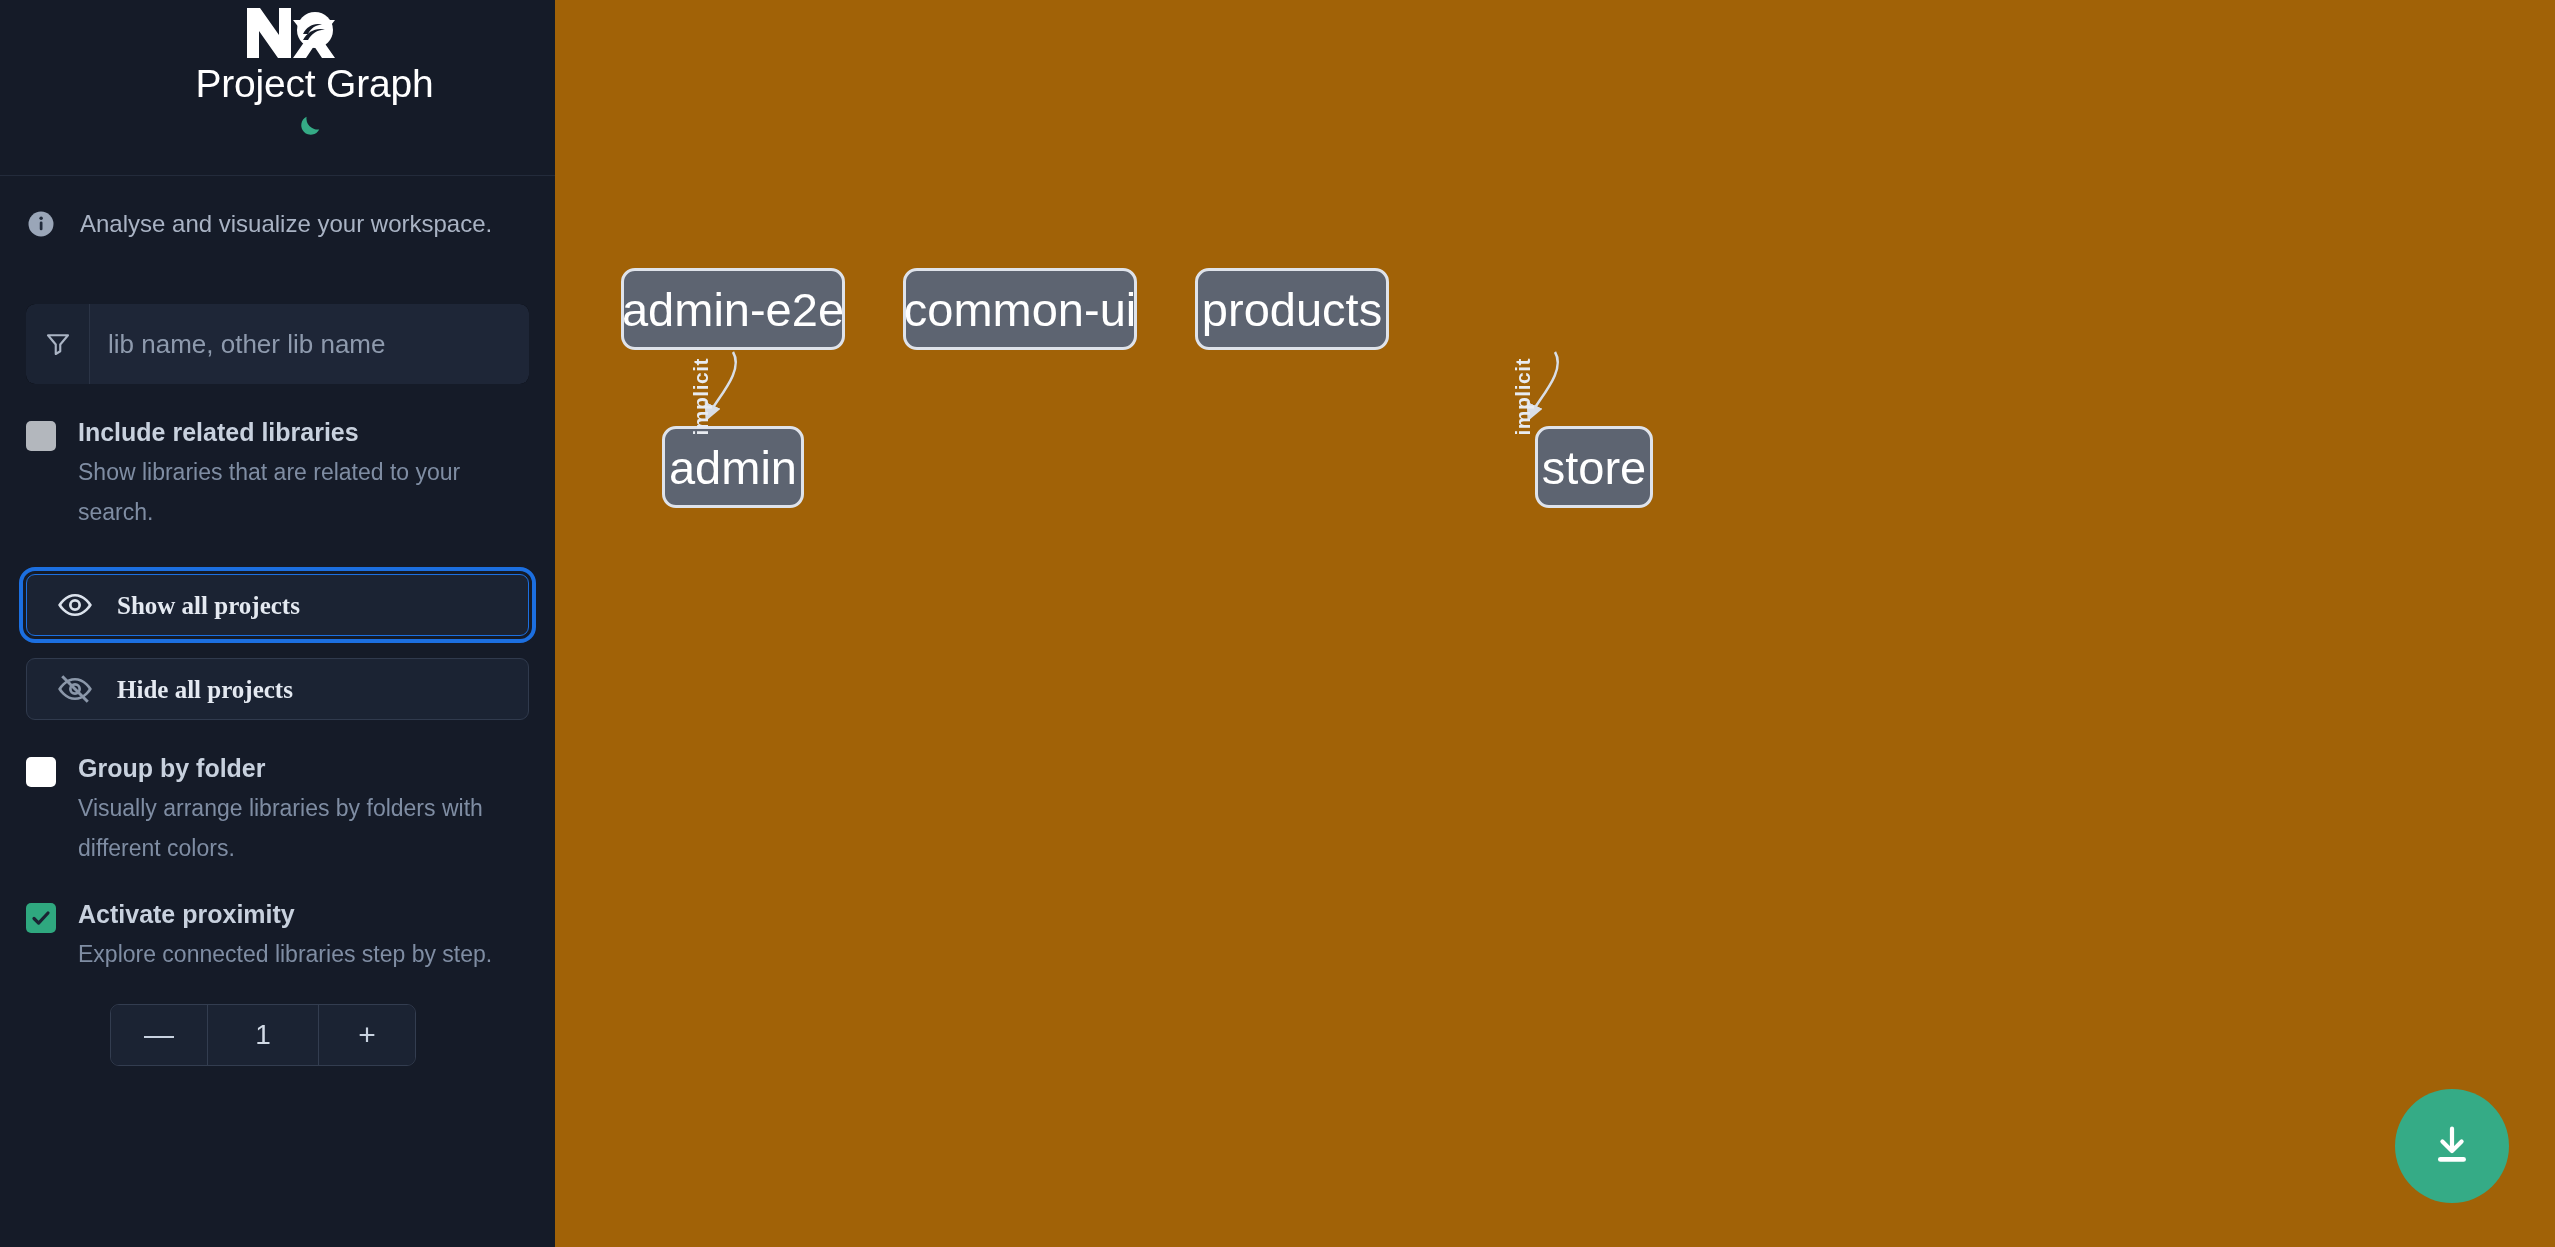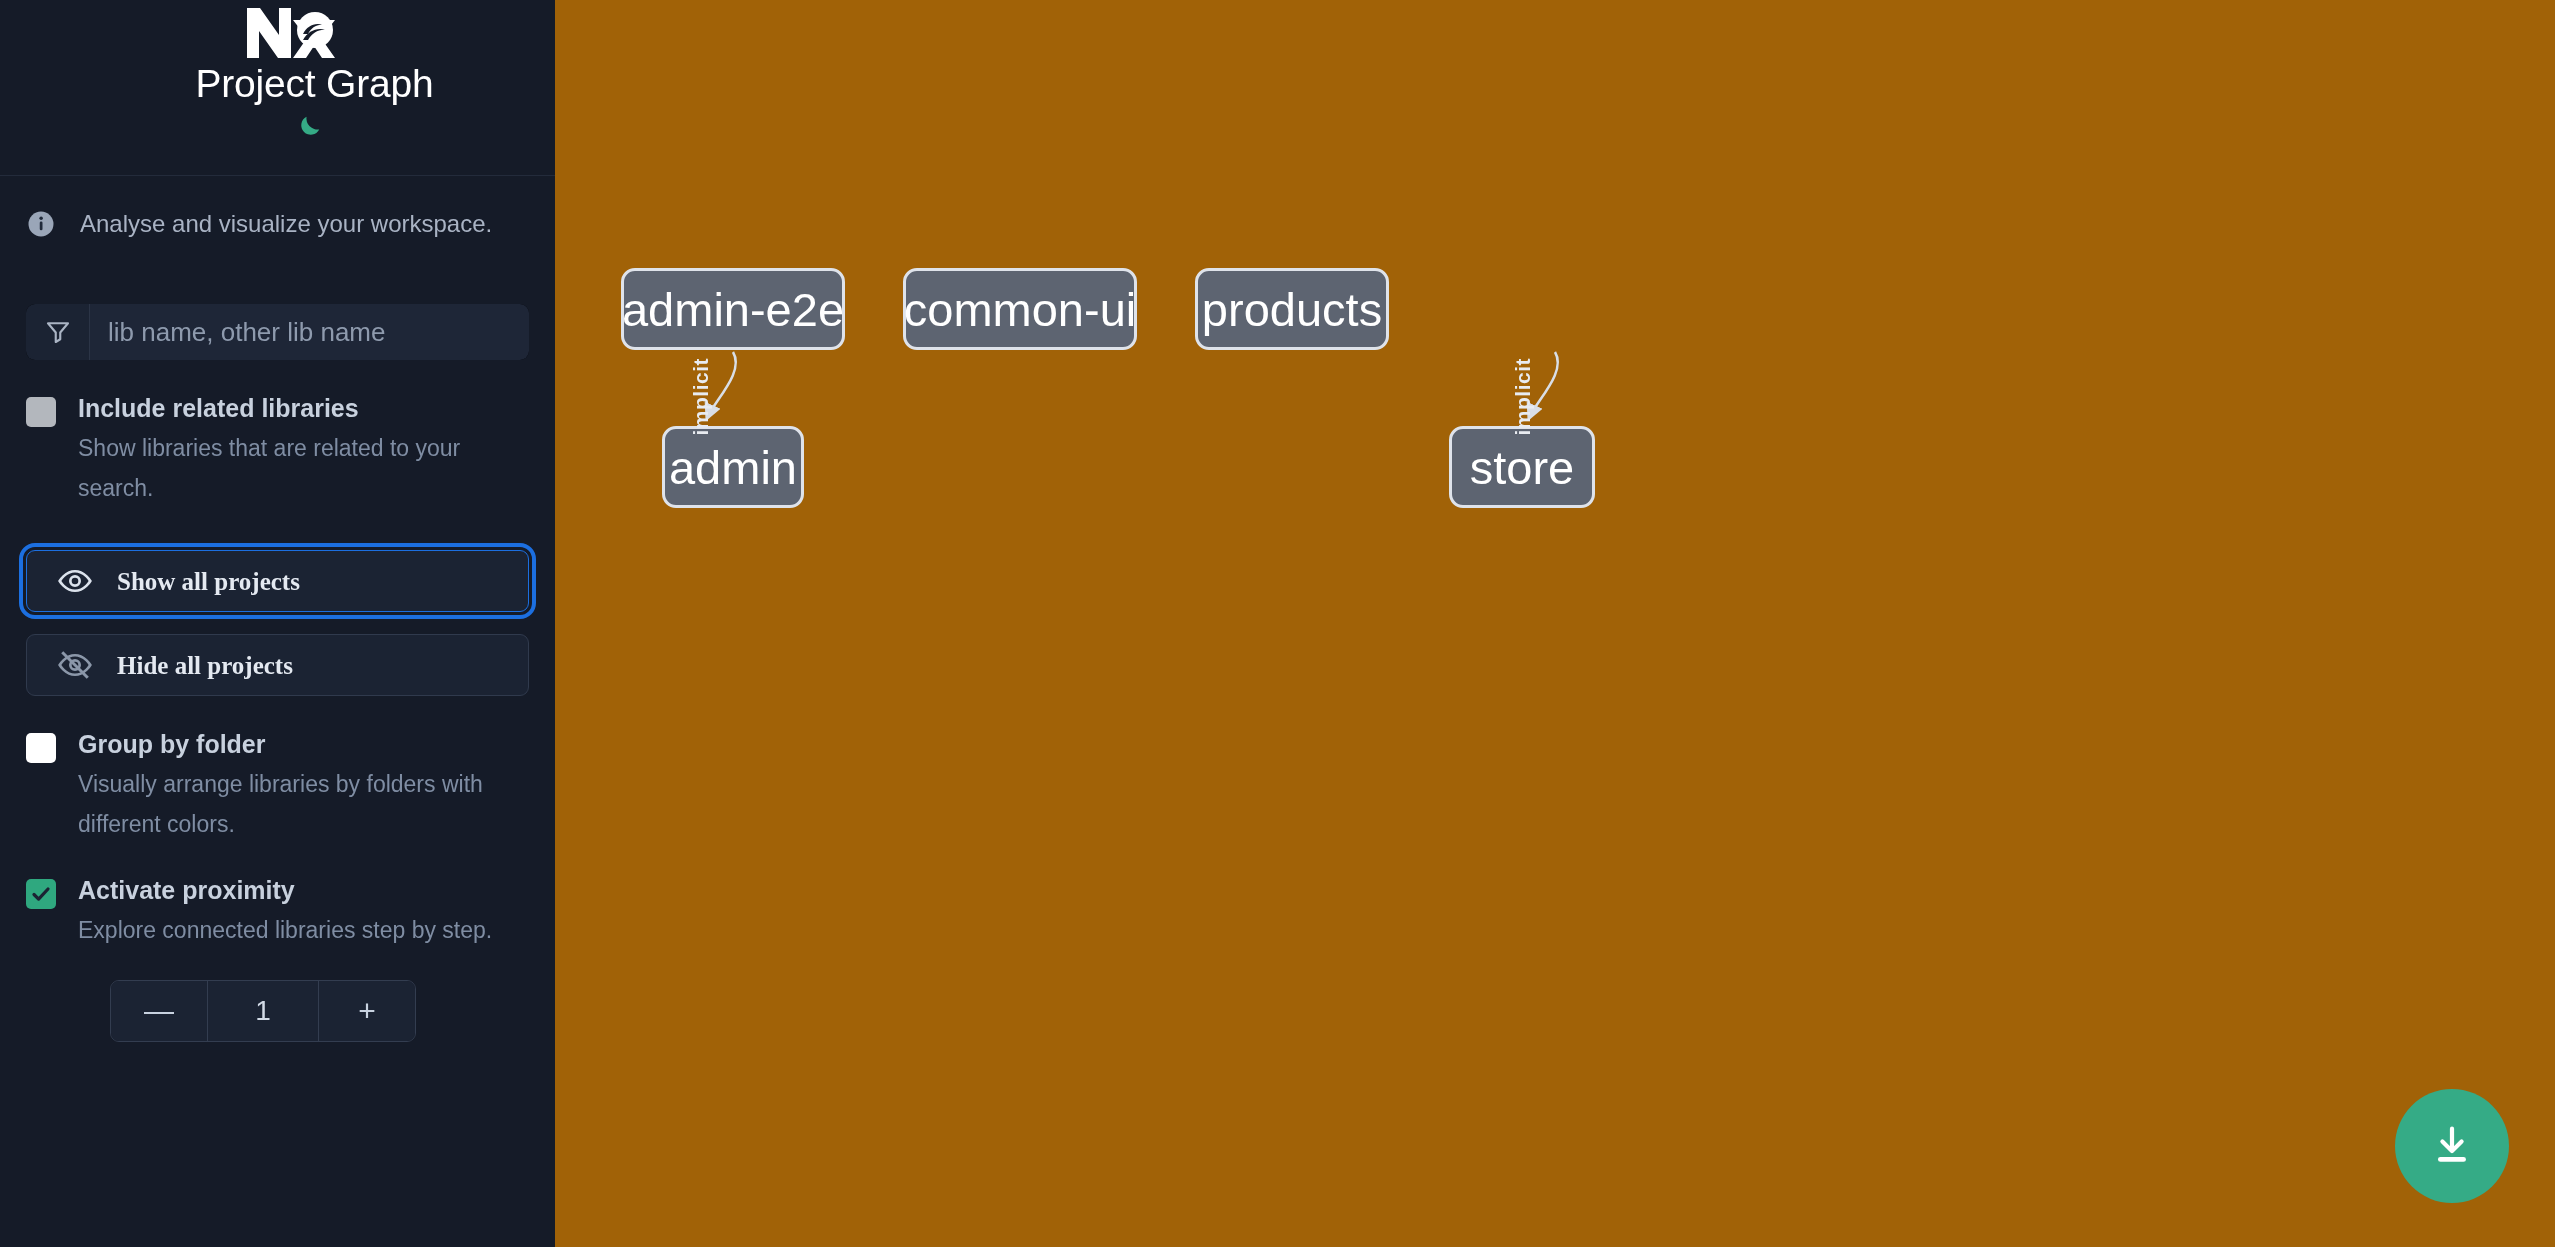--- a/index.html
+++ b/index.html
@@ -53,21 +53,21 @@
   .tagline-text {
     color: #a9b3c4;
     font-size: 24px;
     margin-left: 24px;
     white-space: nowrap;
   }
 
   .filter-row { padding: 0 26px; margin-top: 36px; }
   .filter-box {
     display: flex; align-items: stretch;
-    height: 56px;
+    height: 80px;
     background: #000000;
     border-radius: 9px;
     overflow: hidden;
     justify-content: center;
   }
   .filter-icon-wrap {
     width: 64px;
     display: flex; align-items: center; justify-content: center;
     border-right: 1px solid #2b3446;
     background: #1b2333;
@@ -326,21 +326,21 @@
         </marker>
       </defs>
       <path d="M178 352 C 190 372, 160 400, 152 418" stroke="#d9dee6" stroke-width="2.5" fill="none" marker-end="url(#arw)"></path>
       <path d="M1000 352 C 1012 372, 982 400, 974 418" stroke="#d9dee6" stroke-width="2.5" fill="none" marker-end="url(#arw)"></path>
     </svg>
 
     <div class="node" style="left:66px;  top:268px; width:224px; height:82px;">admin-e2e</div>
     <div class="node" style="left:348px; top:268px; width:234px; height:82px;">common-ui</div>
     <div class="node" style="left:640px; top:268px; width:194px; height:82px;">products</div>
     <div class="node" style="left:107px; top:426px; width:142px; height:82px;">admin</div>
-    <div class="node" style="left:894px; top:426px; width:146px; height:82px;">store</div>
+    <div class="node" style="left:980px; top:426px; width:118px; height:82px;">store</div>
 
     <span class="edge-label" style="left:134px; top:358px;">implicit</span>
     <span class="edge-label" style="left:956px; top:358px;">implicit</span>
 
     <button class="fab">
       <span>
         <svg viewBox="0 0 24 24" width="46" height="46">
           <path fill="none" stroke="#ffffff" stroke-width="2.2" stroke-linecap="round" d="M12 3.5v11"></path>
           <path fill="none" stroke="#ffffff" stroke-width="2.2" stroke-linecap="round" stroke-linejoin="round" d="M7 10.2l5 5 5-5"></path>
           <path fill="none" stroke="#ffffff" stroke-width="2.6" stroke-linecap="round" d="M6 19.5h12"></path>

